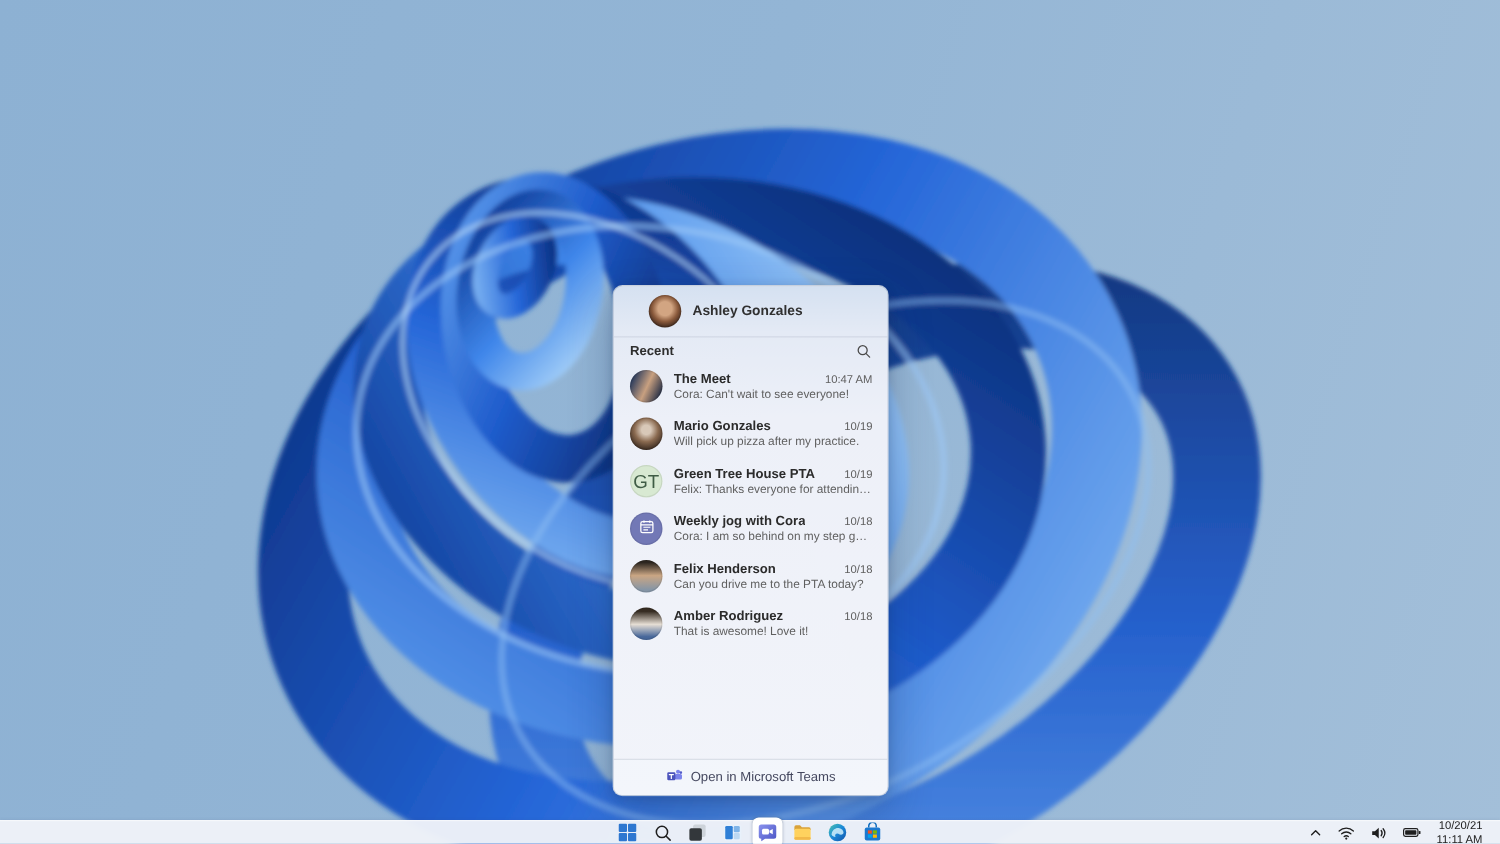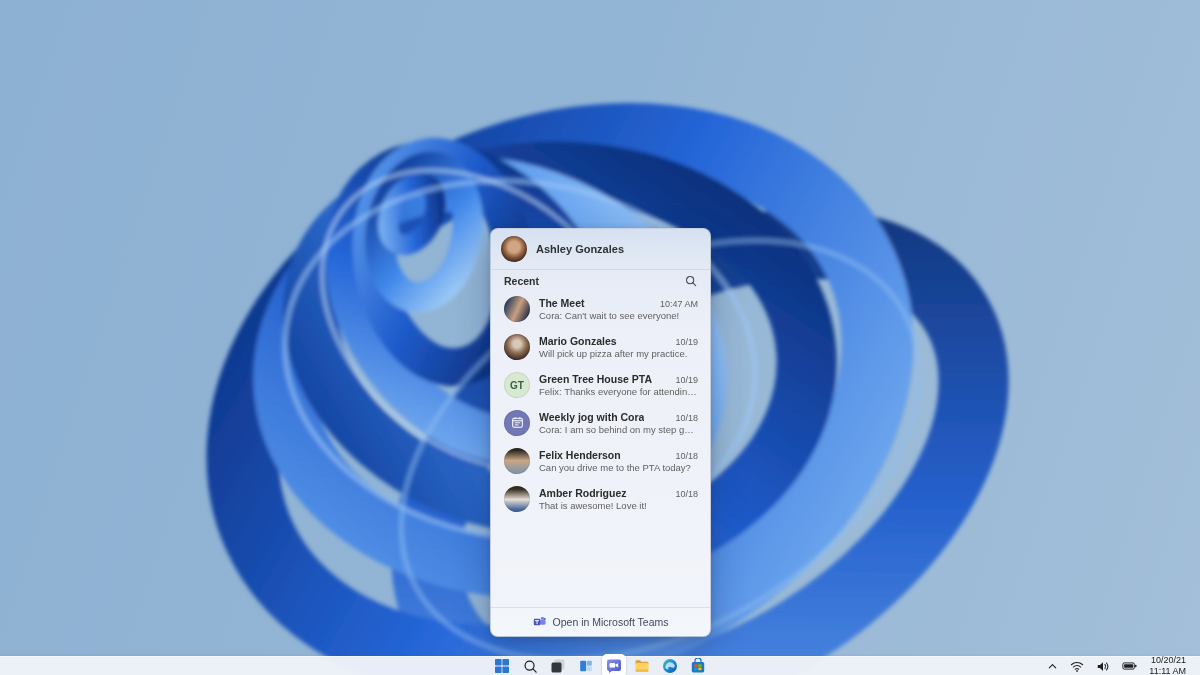--- a/index.html
+++ b/index.html
@@ -11,21 +11,21 @@
 
   
   .panel {
     position:absolute; left:490px; top:228px; width:221px; height:409px;
     border-radius:8px; overflow:hidden;
     background:linear-gradient(180deg,#d5e1f1 0%,#e4eaf5 9%,#edf0f8 26%,#f2f4fa 100%);
     border:1px solid rgba(120,140,170,.35);
     box-shadow:0 14px 34px rgba(20,40,80,.30), 0 2px 8px rgba(20,40,80,.18);
     font-size:11px; color:#2b2b2b;
   }
-  .p-header { height:41px; display:flex; align-items:center; gap:9px; padding:0 10px;
+  .p-header { height:41px; display:flex; align-items:center; gap:9px; padding:0 28px;
     border-bottom:1px solid rgba(80,90,120,.12); }
   .avatar { width:26px; height:26px; border-radius:50%; flex:0 0 auto; box-shadow:inset 0 0 0 1px rgba(0,0,0,.08); }
   .av-ashley { background:radial-gradient(circle at 50% 42%, #d2a582 28%, #8a5a3c 52%, #36231a 78%); }
   .p-name { font-weight:700; font-size:11px; color:#303030; }
 
   .p-actions { display:flex; gap:8px; padding:11px 12px 7px; }
   .p-btn { flex:1; height:27px; background:#ffffff; border:1px solid rgba(100,110,140,.14);
     border-radius:4px; display:flex; align-items:center; justify-content:center; gap:7px;
     color:#4a57c0; font-weight:700; font-size:11px; cursor:pointer;
     box-shadow:0 1px 2px rgba(40,60,100,.10); }
@@ -40,21 +40,21 @@
   .item .col { flex:1; min-width:0; display:flex; flex-direction:column; gap:1px; }
   .row1 { display:flex; align-items:baseline; justify-content:space-between; gap:6px; }
   .t { font-weight:700; font-size:10.5px; color:#2b2b2b; white-space:nowrap; overflow:hidden; }
   .time { font-size:9px; color:#5f5f5f; white-space:nowrap; flex:0 0 auto; }
   .p { font-size:9.5px; color:#5f5f5f; white-space:nowrap; overflow:hidden; text-overflow:ellipsis; }
 
   .av1 { background:linear-gradient(115deg,#7a5040 10%,#b08968 48%,#443024 85%); }
   .av2 { background:linear-gradient(115deg,#32405e 15%,#c8a080 52%,#283046 88%); }
   .av3 { background:radial-gradient(circle at 50% 38%, #d8c8b8 18%, #8a6a50 46%, #38291f 78%); }
   .av4 { background:#d8e9d2; display:flex; align-items:center; justify-content:center;
-         font-size:10px; font-weight:700; color:#3f5c45; }
+         font-size:15px; font-weight:400; color:#3f5c45; }
   .av5 { background:#7278b6; display:flex; align-items:center; justify-content:center; }
   .av6 { background:linear-gradient(180deg,#2c2620 8%,#caa684 48%,#8595a6 92%); }
   .av7 { background:linear-gradient(180deg,#362c22 12%,#e6ded4 52%,#47679a 90%); }
 
   .p-footer { position:absolute; left:0; right:0; bottom:0; height:29px;
     border-top:1px solid rgba(80,90,120,.14); display:flex; align-items:center; justify-content:center;
     gap:7px; font-size:10.5px; color:#45485f; cursor:pointer; background:rgba(244,246,251,.6); }
 
   
   .taskbar { position:absolute; left:0; right:0; bottom:0; height:19px;

